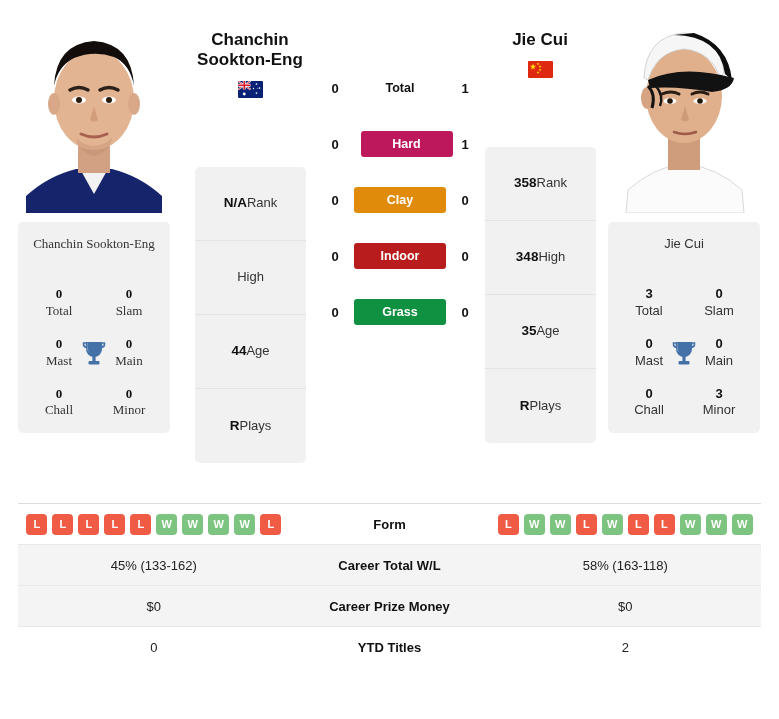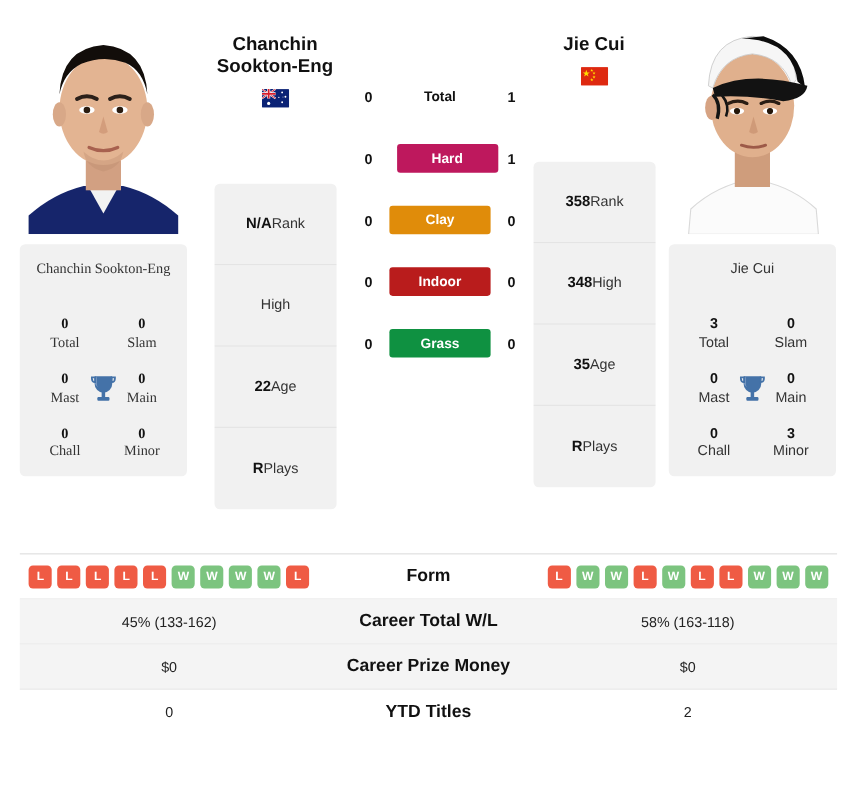--- a/index.html
+++ b/index.html
@@ -197,21 +197,21 @@
     align-items: center;
     justify-content: center;
     font-size: 13px;
     color: #222;
     gap: 5px;
     padding: 0 4px;
   }
   .stat-mid {
     width: 200px;
     text-align: center;
-    font-size: 16px;
+    font-size: 13px;
     font-weight: bold;
     color: #111;
   }
   .form-badge {
     width: 21px;
     height: 21px;
     border-radius: 4px;
     display: flex;
     align-items: center;
     justify-content: center;
@@ -365,21 +365,21 @@
     <div class="info-col info-col-left">
       <div class="info-cell">
         <div class="info-value">N/A</div>
         <div class="info-label">Rank</div>
       </div>
       <div class="info-cell">
         <div class="info-value"></div>
         <div class="info-label">High</div>
       </div>
       <div class="info-cell">
-        <div class="info-value">22</div>
+        <div class="info-value">44</div>
         <div class="info-label">Age</div>
       </div>
       <div class="info-cell">
         <div class="info-value">R</div>
         <div class="info-label">Plays</div>
       </div>
     </div>
 
     <div class="info-col info-col-right">
       <div class="info-cell">

